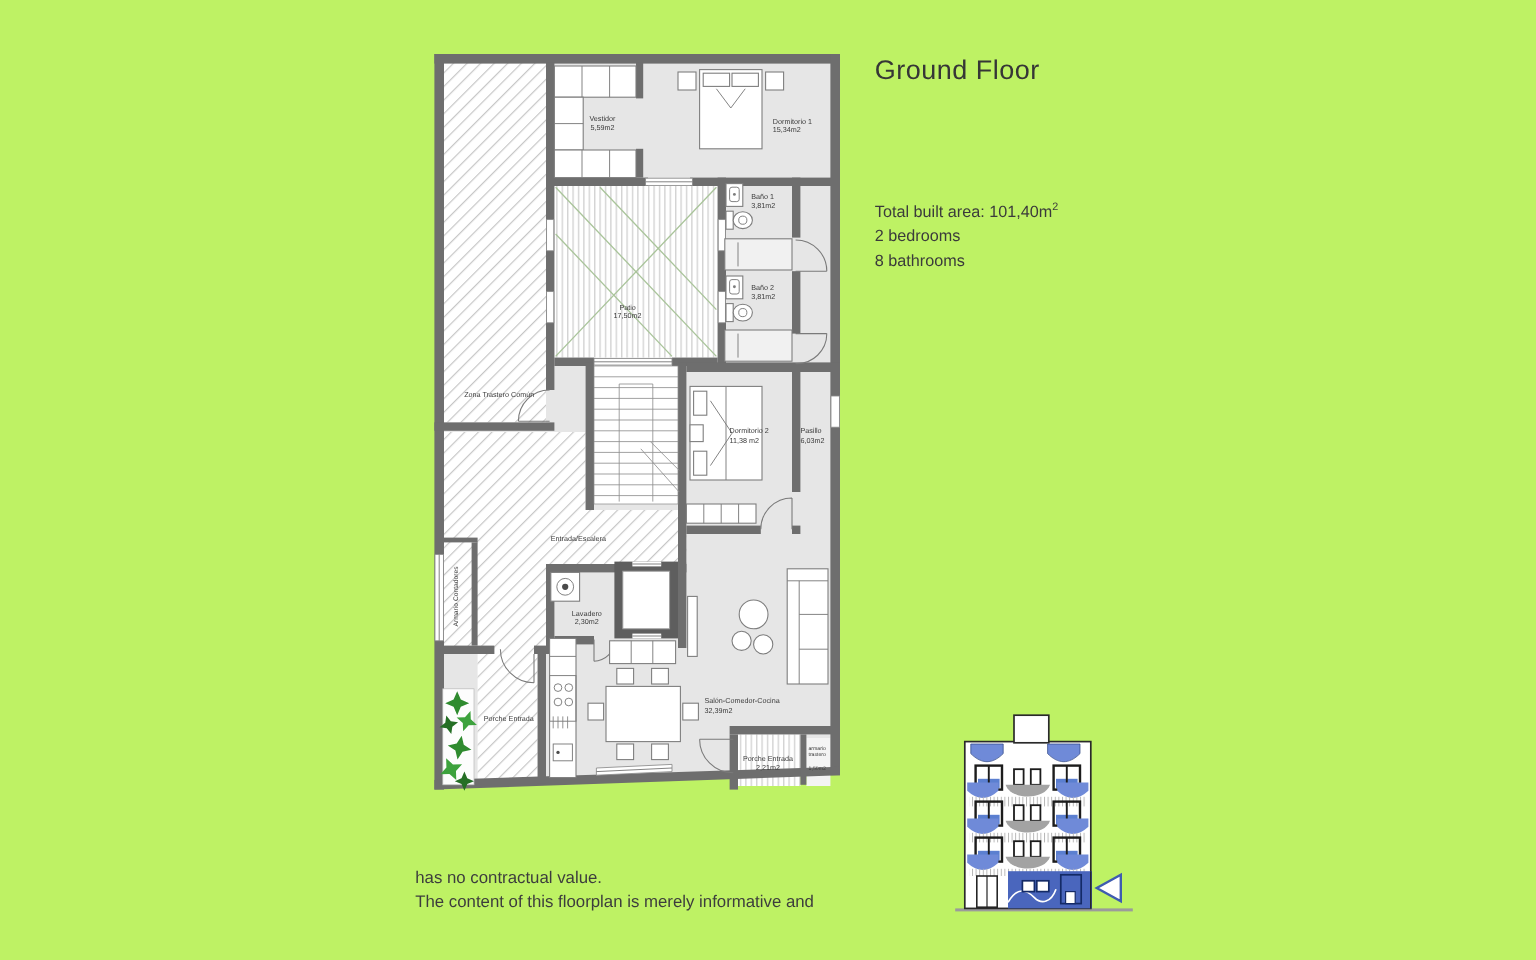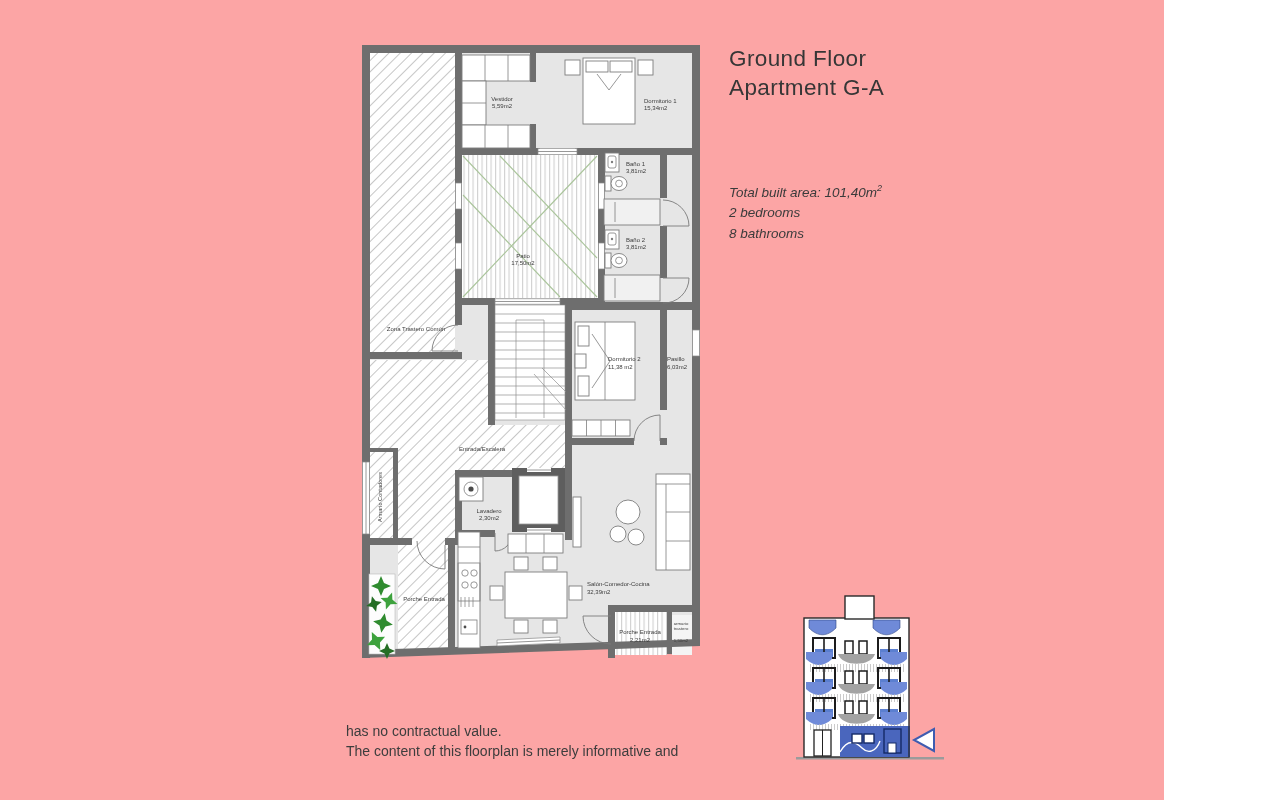--- a/index.html
+++ b/index.html
@@ -1,21 +1,21 @@
 <!DOCTYPE html>
 <html><head>
 <meta charset="utf-8">
 <style>
   html,body{margin:0;padding:0;background:#ffffff;}
-  #canvas{position:relative;width:1164px;height:800px;background:#fca5a5;overflow:hidden;
+  #canvas{position:relative;width:1280px;height:800px;background:#bef264;overflow:hidden;
           font-family:"Liberation Sans",sans-serif;color:#3a3a3a;}
   .abs{position:absolute;}
   #title-block{left:729px;top:44px;font-size:22.5px;line-height:29px;letter-spacing:.4px;
                font-weight:500;color:#363636;}
-  #summary-block{left:729px;top:178px;font-size:13.5px;line-height:20.5px;color:#3b3b3b;font-style:italic;}
+  #summary-block{left:729px;top:162px;font-size:13.5px;line-height:20.5px;color:#3b3b3b;}
   #summary-block sup{font-size:9px;}
   #disclaimer-block{left:346px;top:721px;font-size:14px;line-height:20px;color:#3d3d3d;}
   
   .lbl{font-family:"Liberation Sans",sans-serif;font-size:6px;fill:#3c3c3c;}
   .mid{text-anchor:middle;}
   .tiny{font-size:4.3px;}
   .vert{font-size:5.6px;}
   .wall{fill:#6e6e6e;}
   .win{fill:#ffffff;stroke:#8a8a8a;stroke-width:.7;}
   .furn{fill:#ffffff;stroke:#7d7d7d;stroke-width:.9;}
@@ -325,21 +325,20 @@
       <text class="lbl mid" x="640" y="634">Porche Entrada</text>
       <text class="lbl mid" x="640" y="642">2,21m2</text>
       <text class="lbl tiny mid" x="681" y="625">armario</text>
       <text class="lbl tiny mid" x="681" y="630">trastero</text>
       <text class="lbl tiny mid" x="681" y="642">1,50m2</text>
     </g>
   </svg>
 
   <div class="abs" id="title-block">
     <div>Ground Floor</div>
-    <div>Apartment G-A</div>
   </div>
 
   <div class="abs" id="summary-block">
     <div><span>Total built area: 101,40m</span><sup>2</sup></div>
     <div>2 bedrooms</div>
     <div>8 bathrooms</div>
   </div>
 
   <div class="abs" id="disclaimer-block">
     <div>has no contractual value.</div>

